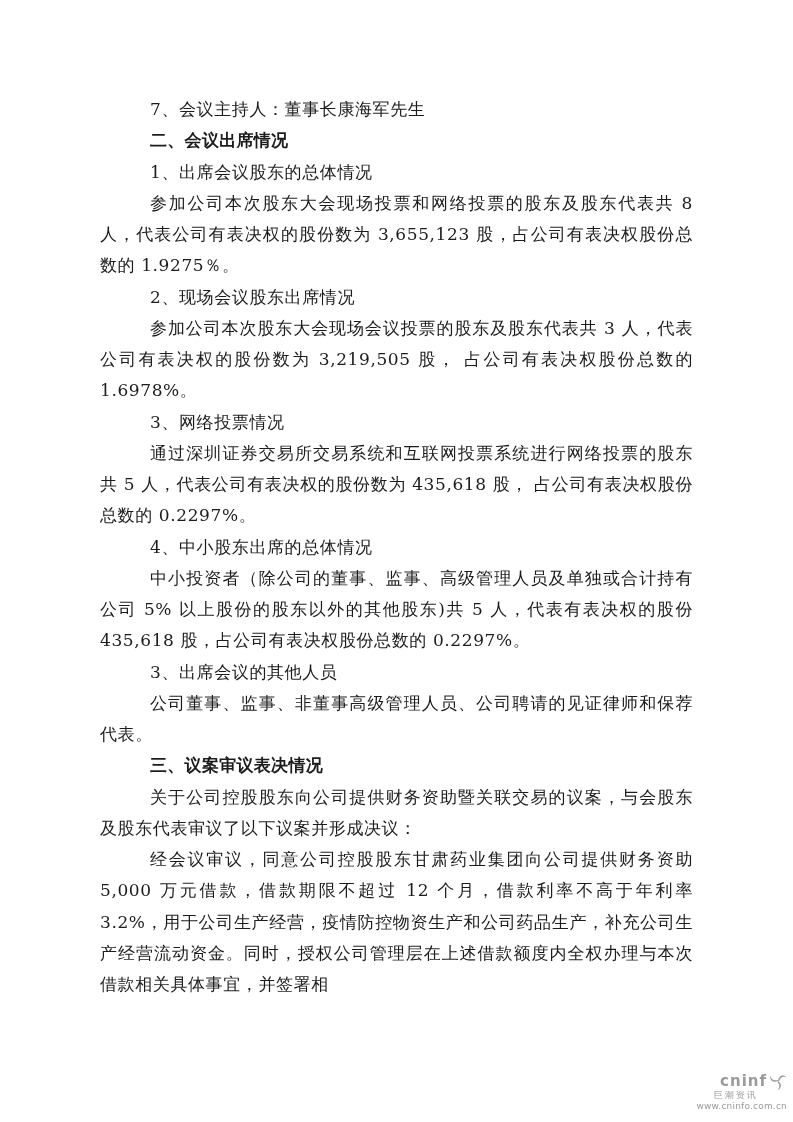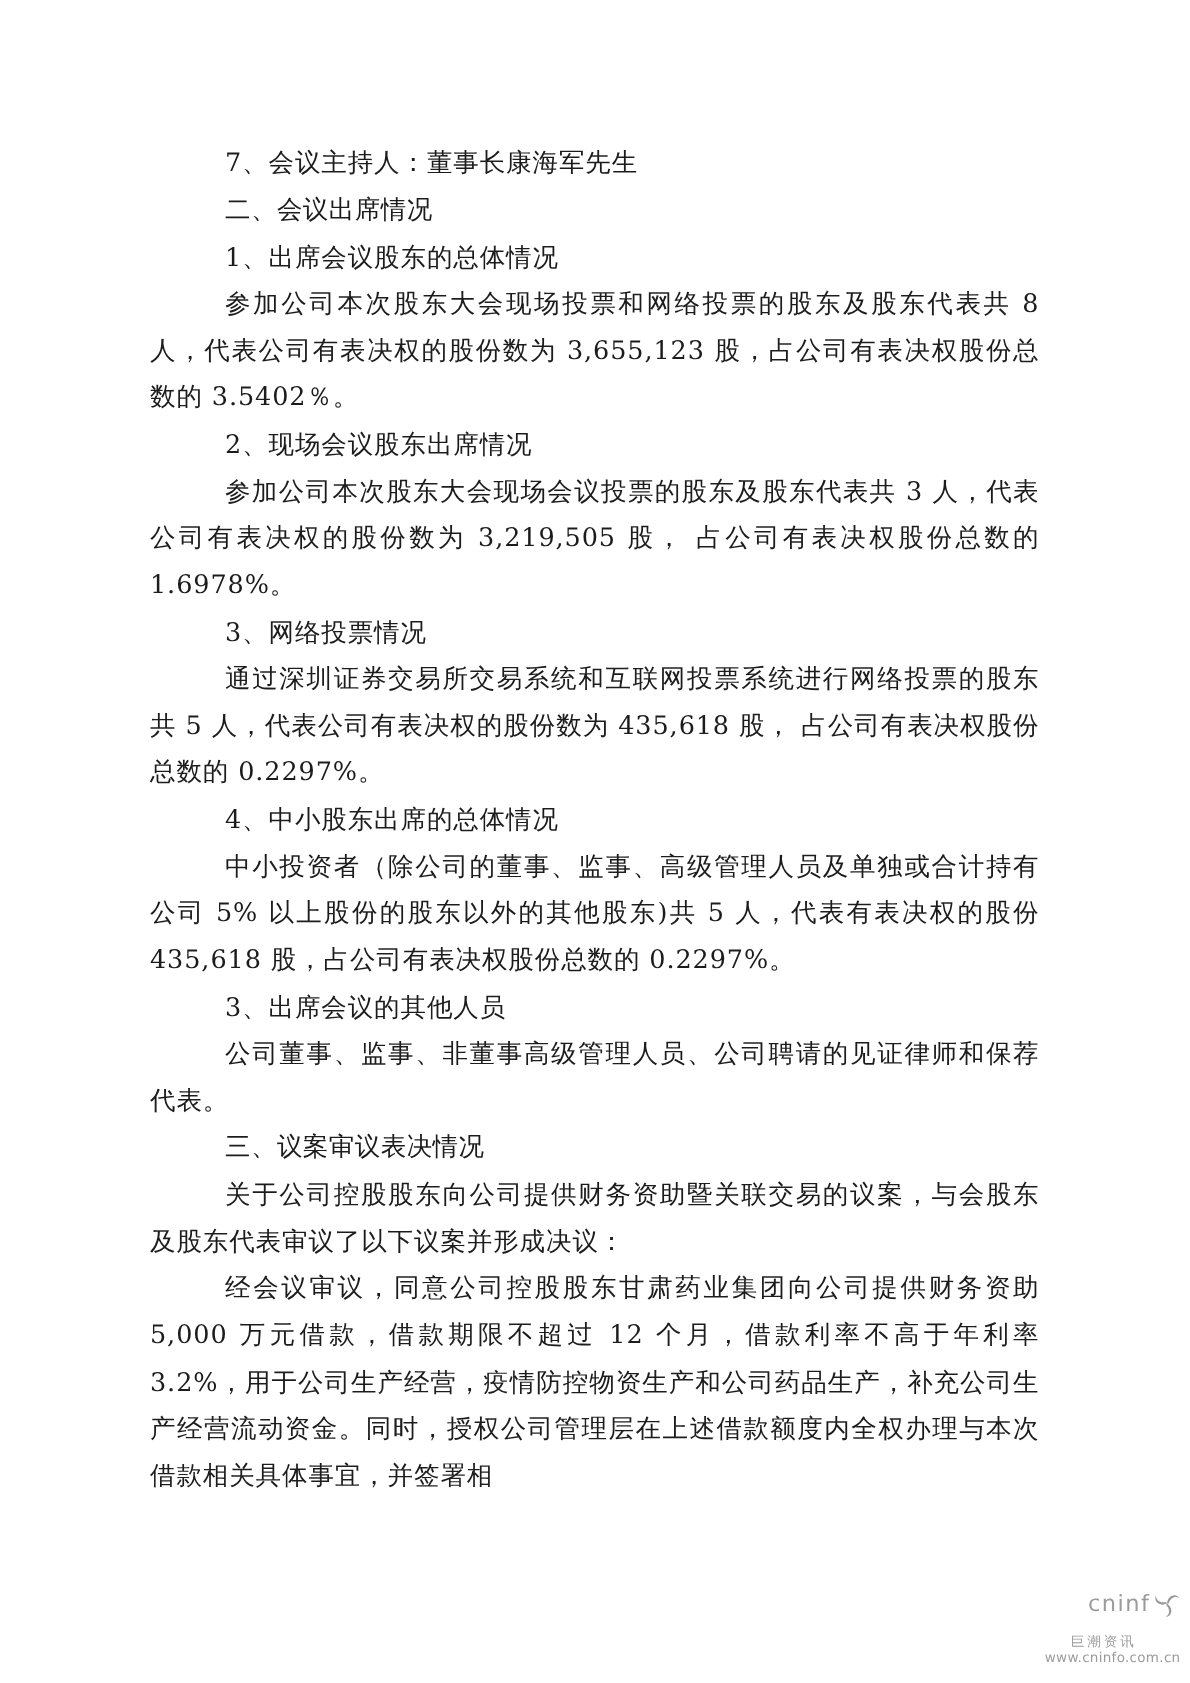--- a/index.html
+++ b/index.html
@@ -19,67 +19,67 @@
     margin: 0;
     font-size: 17px;
     line-height: 31.25px;
     letter-spacing: 0.6px;
     text-align: justify;
     text-indent: 50px;
     color: inherit;
   }
   .doc p.heading,
   .doc p.subheading {
-    font-weight: normal;
+    font-weight: bold;
     font-family: "DejaVu Sans", "Liberation Sans", sans-serif;
     letter-spacing: 0.3px;
   }
   
   .site-logo {
     position: absolute;
     right: 6px;
     bottom: 10px;
     text-align: center;
     font-family: "DejaVu Sans", "Liberation Sans", sans-serif;
     line-height: 1.1;
   }
   .logo-top {
     display: flex;
     align-items: center;
     justify-content: flex-end;
     gap: 2px;
   }
   .logo-wordmark {
-    font-weight: normal;
+    font-weight: bold;
     font-size: 15px;
     letter-spacing: 1px;
   }
   .logo-icon svg { display: block; }
   .logo-cn {
     font-size: 9px;
     letter-spacing: 2px;
-    margin-top: 13px;
+    margin-top: 1px;
   }
   .logo-url {
     font-size: 9px;
     letter-spacing: 0.2px;
     margin-top: 1px;
     white-space: nowrap;
     margin-left: 12px;
   }
 </style>
 </head>
 <body style="background: rgb(255, 255, 255); color: rgb(28, 28, 28);">
 
 <main class="doc">
   <section>
       <p class="normal">7、会议主持人：董事长康海军先生</p>
       <p class="heading">二、会议出席情况</p>
       <p class="normal">1、出席会议股东的总体情况</p>
-      <p class="normal">参加公司本次股东大会现场投票和网络投票的股东及股东代表共 8 人，代表公司有表决权的股份数为 3,655,123 股，占公司有表决权股份总数的 3.5402％。</p>
+      <p class="normal">参加公司本次股东大会现场投票和网络投票的股东及股东代表共 8 人，代表公司有表决权的股份数为 3,655,123 股，占公司有表决权股份总数的 1.9275％。</p>
       <p class="normal">2、现场会议股东出席情况</p>
       <p class="normal">参加公司本次股东大会现场会议投票的股东及股东代表共 3 人，代表公司有表决权的股份数为 3,219,505 股， 占公司有表决权股份总数的 1.6978%。</p>
       <p class="normal">3、网络投票情况</p>
       <p class="normal">通过深圳证券交易所交易系统和互联网投票系统进行网络投票的股东共 5 人，代表公司有表决权的股份数为 435,618 股， 占公司有表决权股份总数的 0.2297%。</p>
       <p class="normal">4、中小股东出席的总体情况</p>
       <p class="normal">中小投资者（除公司的董事、监事、高级管理人员及单独或合计持有公司 5% 以上股份的股东以外的其他股东)共 5 人，代表有表决权的股份 435,618 股，占公司有表决权股份总数的 0.2297%。</p>
       <p class="normal">3、出席会议的其他人员</p>
       <p class="normal">公司董事、监事、非董事高级管理人员、公司聘请的见证律师和保荐代表。</p>
       <p class="heading">三、议案审议表决情况</p>
       <p class="normal">关于公司控股股东向公司提供财务资助暨关联交易的议案，与会股东及股东代表审议了以下议案并形成决议：</p>

